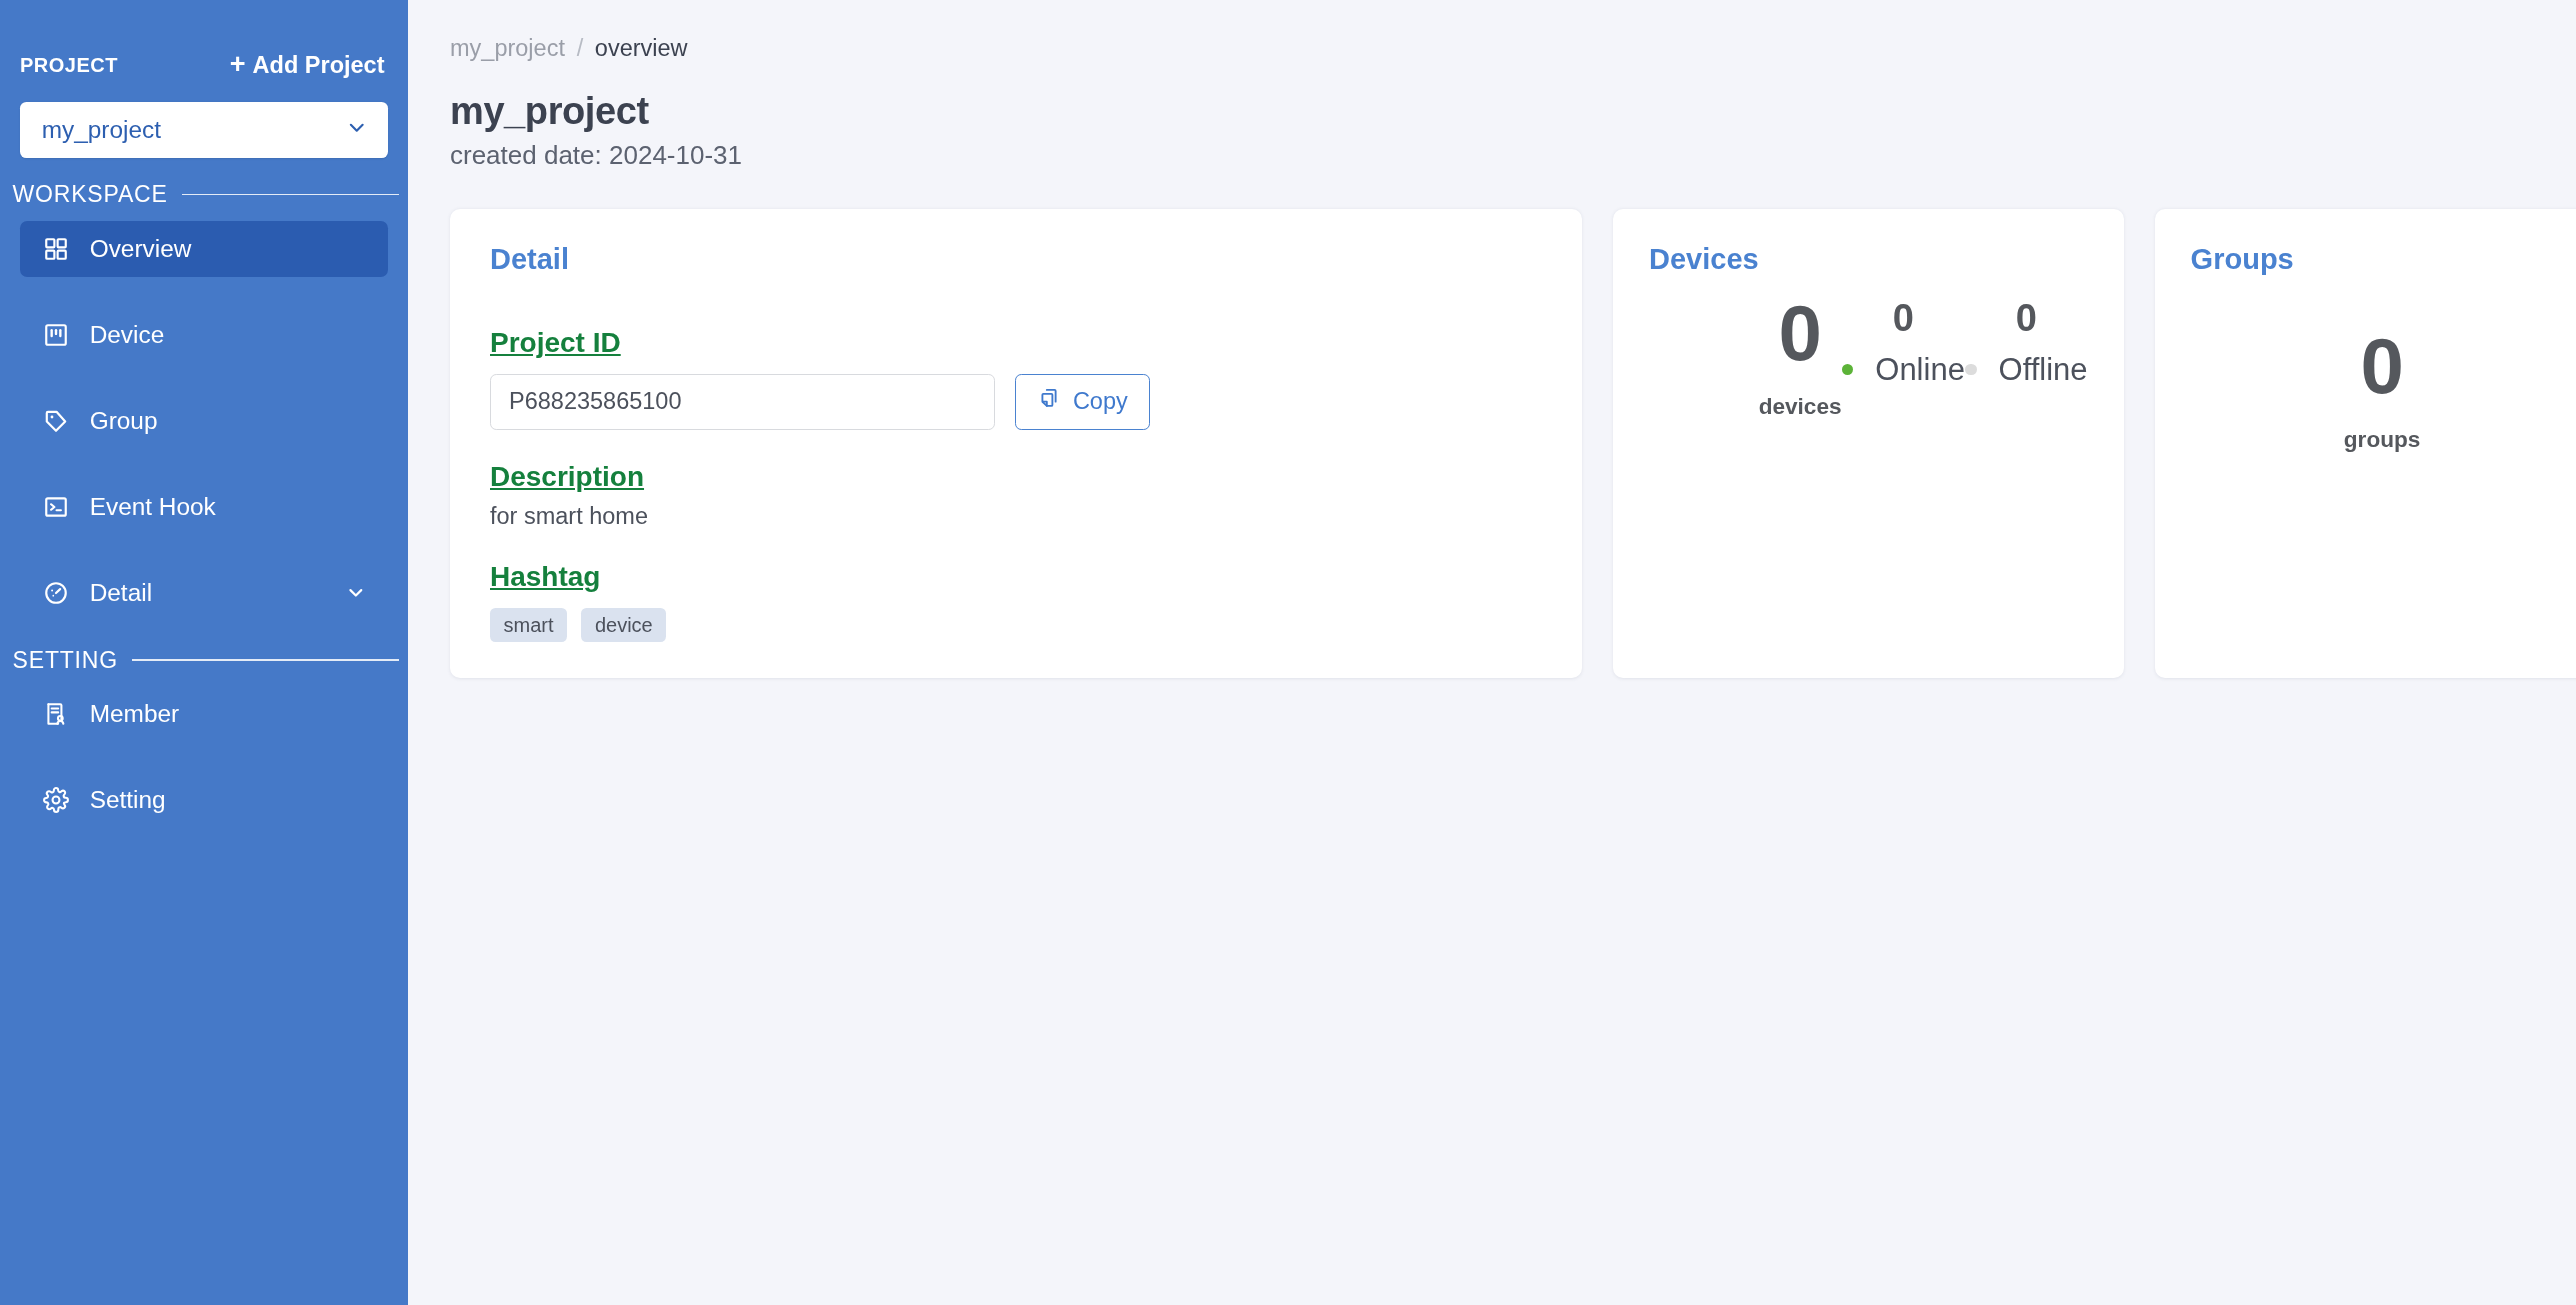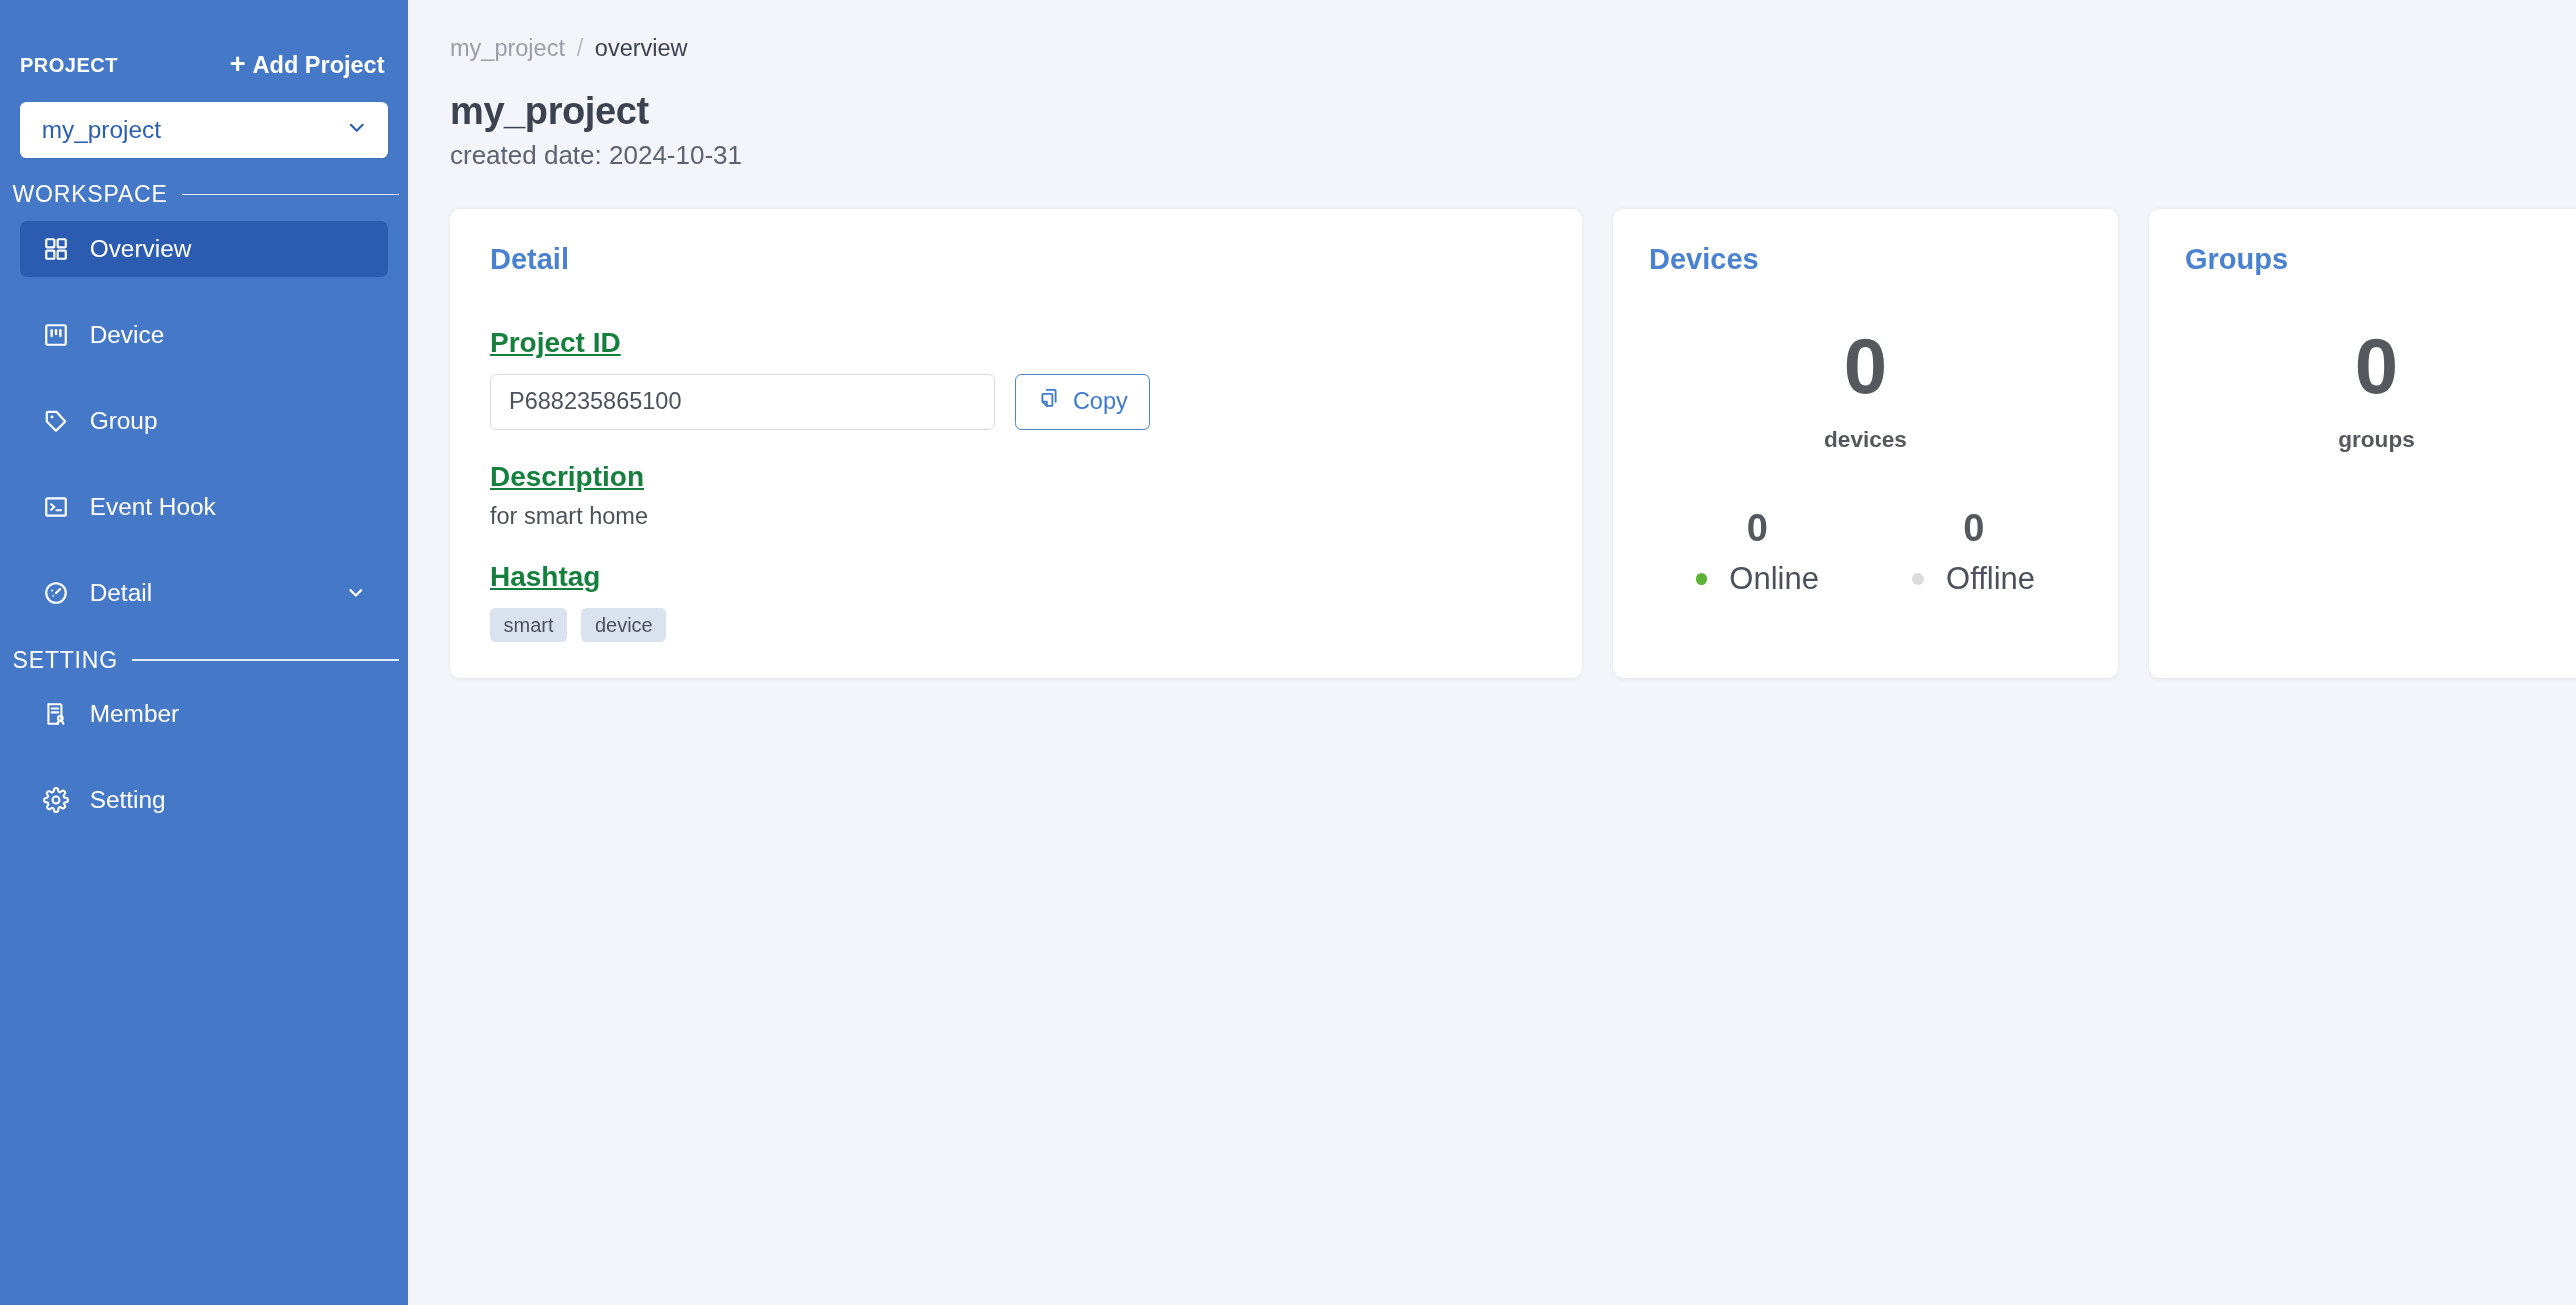--- a/index.html
+++ b/index.html
@@ -190,21 +190,20 @@
   .card-detail {
     flex: 0 0 1132px;
     height: 469px;
     padding: 34px 18px 0 40px;
   }
   .card-devices {
     flex: 0 0 505px;
     height: 469px;
     padding: 34px 36px 0 36px;
     display: flex;
-    flex-direction: column;
   }
   .card-groups {
     flex: 0 0 455px;
     height: 469px;
     padding: 34px 36px 0 36px;
     display: flex;
     flex-direction: column;
   }
 
   .field-label {

